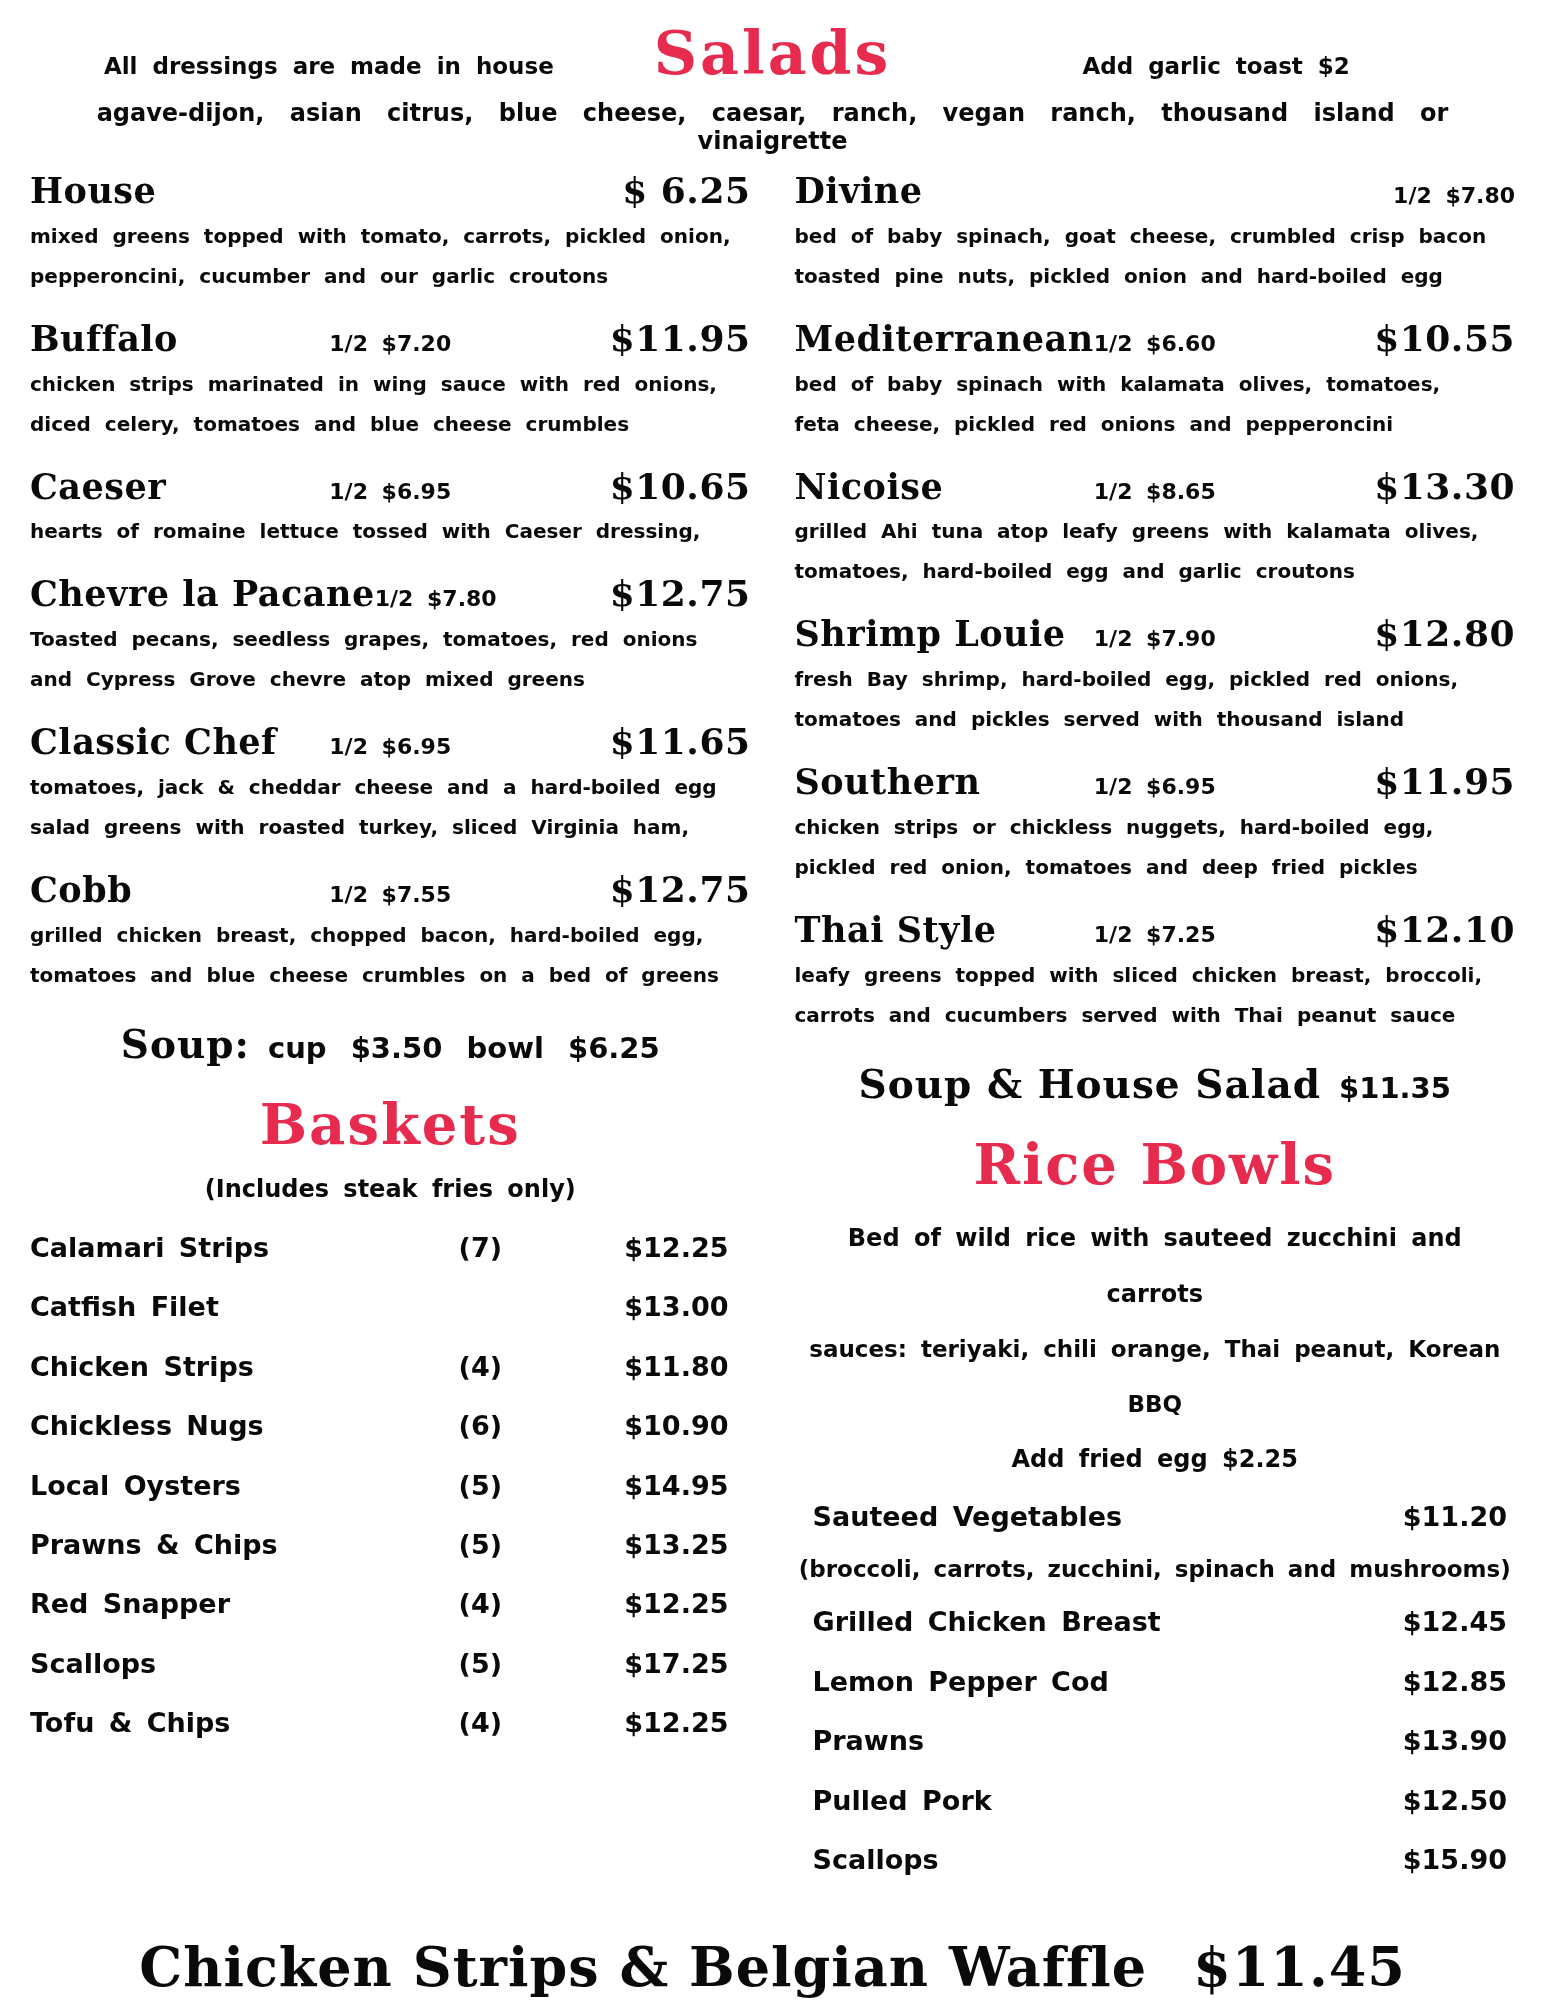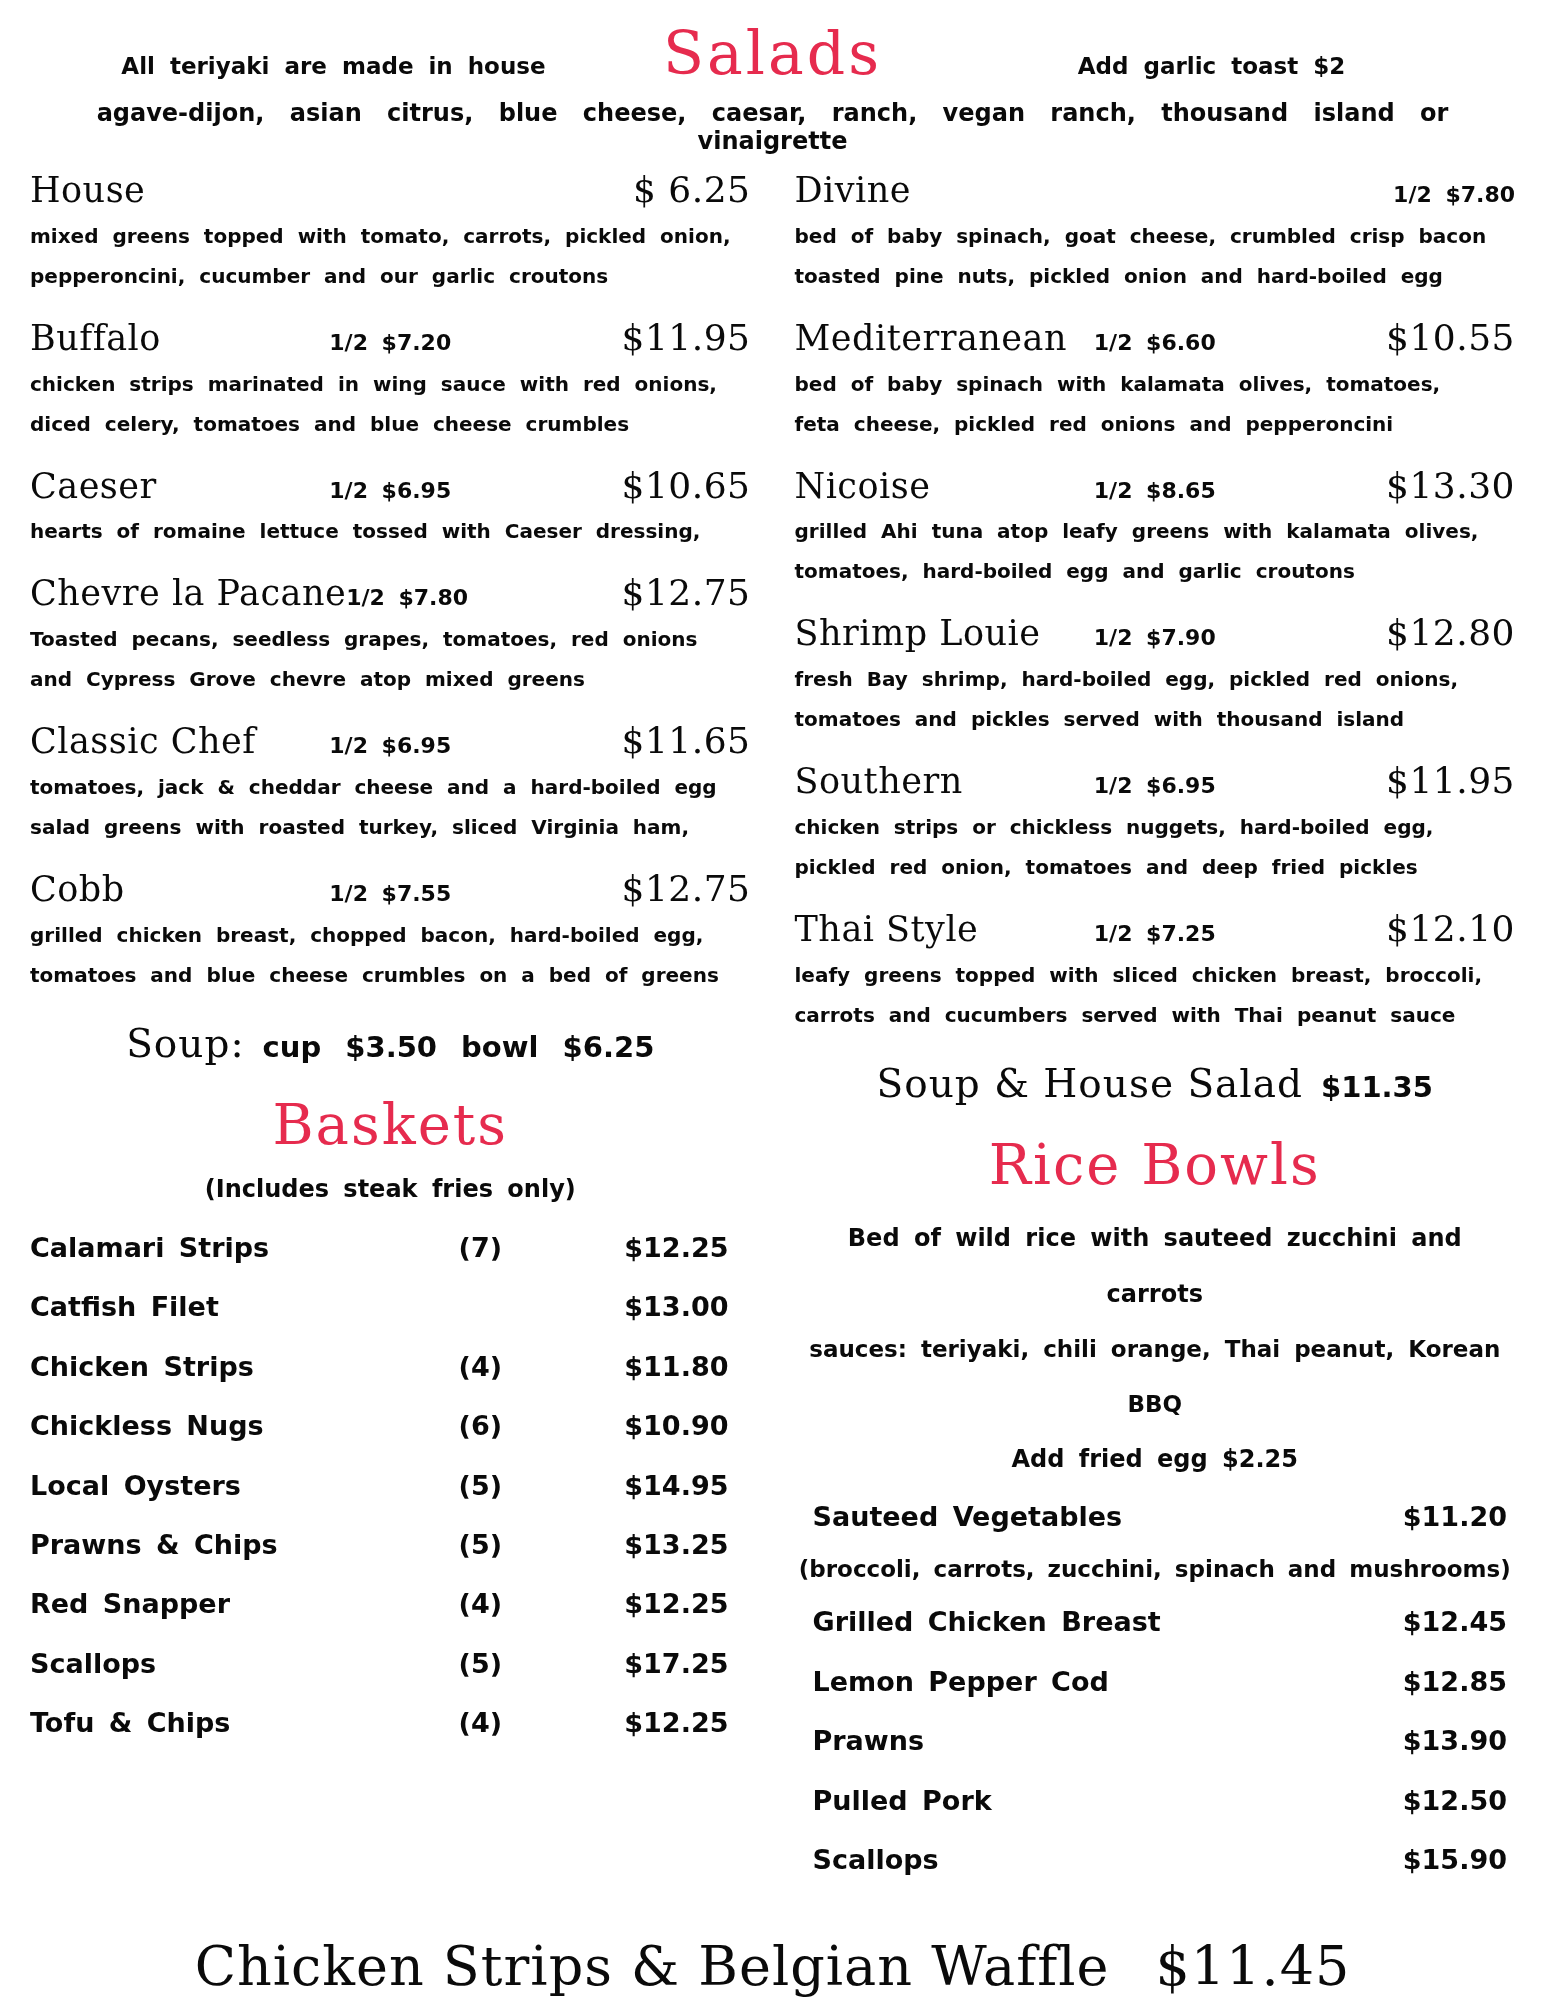--- a/index.html
+++ b/index.html
@@ -9,21 +9,21 @@
     color: #0a0a0a;
     font-family: "DejaVu Sans", sans-serif;
   }
   .page {
     width: 1545px;
     height: 2000px;
     padding: 14px 30px 10px 30px;
     overflow: hidden;
     background: #ffffff;
   }
-  .fancy { font-family: "DejaVu Serif", serif; font-weight: 400; }
+  .fancy { font-family: "DejaVu Serif", serif; font-weight: 700; }
   .hand  { font-family: "DejaVu Sans", sans-serif; font-weight: 700; }
   .red   { color: #e62b4e; }
 
   
   .top-row {
     display: grid;
     grid-template-columns: 1fr auto 1fr;
     align-items: baseline;
     margin-top: 8px;
   }
@@ -94,21 +94,21 @@
     white-space: nowrap;
   }
   .special-name, .special-price { font-size: 54px; letter-spacing: 1px; line-height: 1.2; }
 </style>
 </head>
 <body>
 
 <div class="page">
 
   <div class="top-row">
-    <div class="top-note hand">All teriyaki are made in house</div>
+    <div class="top-note hand">All dressings are made in house</div>
     <div class="menu-title fancy red">Salads</div>
     <div class="top-note hand">Add garlic toast $2</div>
   </div>
   <div class="dressings hand">agave-dijon, asian citrus, blue cheese, caesar, ranch, vegan ranch, thousand island or vinaigrette</div>
 
   <div class="columns">
 
     <div class="col">
 
       <div class="salad">

